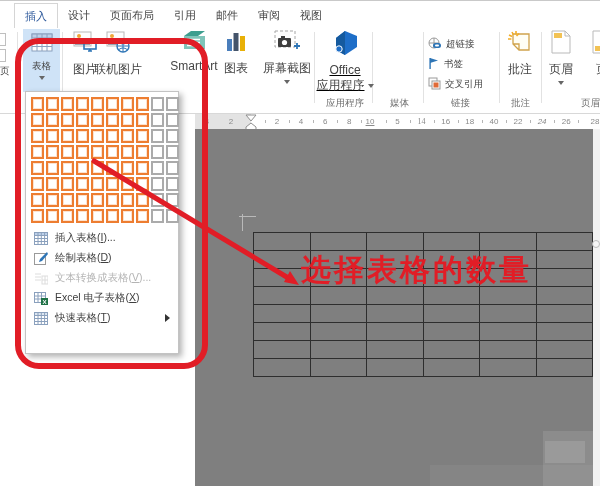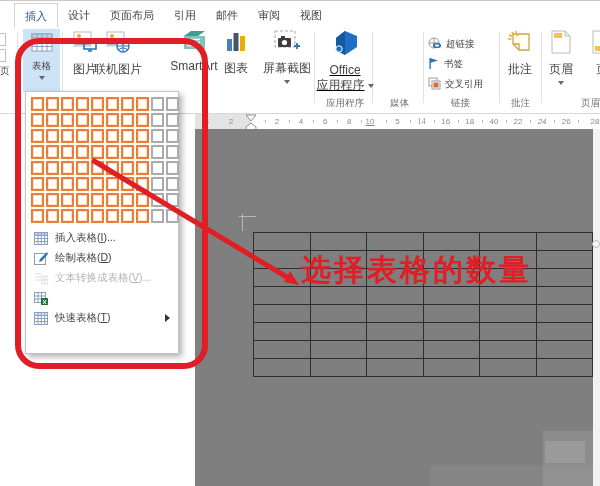--- a/index.html
+++ b/index.html
@@ -477,20 +477,21 @@
             </svg></span>
           <span>文本转换成表格(<u>V</u>)...</span>
         </div>
         <div class="mitem">
           <span class="micon"><svg width="15" height="13" viewBox="0 0 15 13">
               <rect x="0.5" y="0.5" width="11" height="10" fill="#fff" stroke="#8aa0bd"></rect>
               <path d="M4 .5v10 M7.5 .5v10 M.5 4h11 M.5 7h11" stroke="#8aa0bd"></path>
               <rect x="7" y="6" width="7" height="7" fill="#1e7145"></rect>
               <text x="10.5" y="11.6" font-size="6.2" fill="#fff" text-anchor="middle" font-family="Liberation Sans, sans-serif" font-weight="bold">X</text>
             </svg></span>
+          <span>Excel 电子表格(<u>X</u>)</span>
         </div>
         <div class="mitem">
           <span class="micon"><svg width="14" height="13" viewBox="0 0 14 13">
               <rect x="0.5" y="0.5" width="13" height="12" fill="#fff" stroke="#8aa0bd"></rect>
               <rect x="0.5" y="0.5" width="13" height="3" fill="#dce6f1" stroke="#8aa0bd"></rect>
               <path d="M4 .5v12 M7.3 .5v12 M10.6 .5v12 M.5 6.5h13 M.5 9.5h13" stroke="#8aa0bd"></path>
             </svg></span>
           <span>快速表格(<u>T</u>)</span>
           <span class="subarrow"></span>
         </div>

